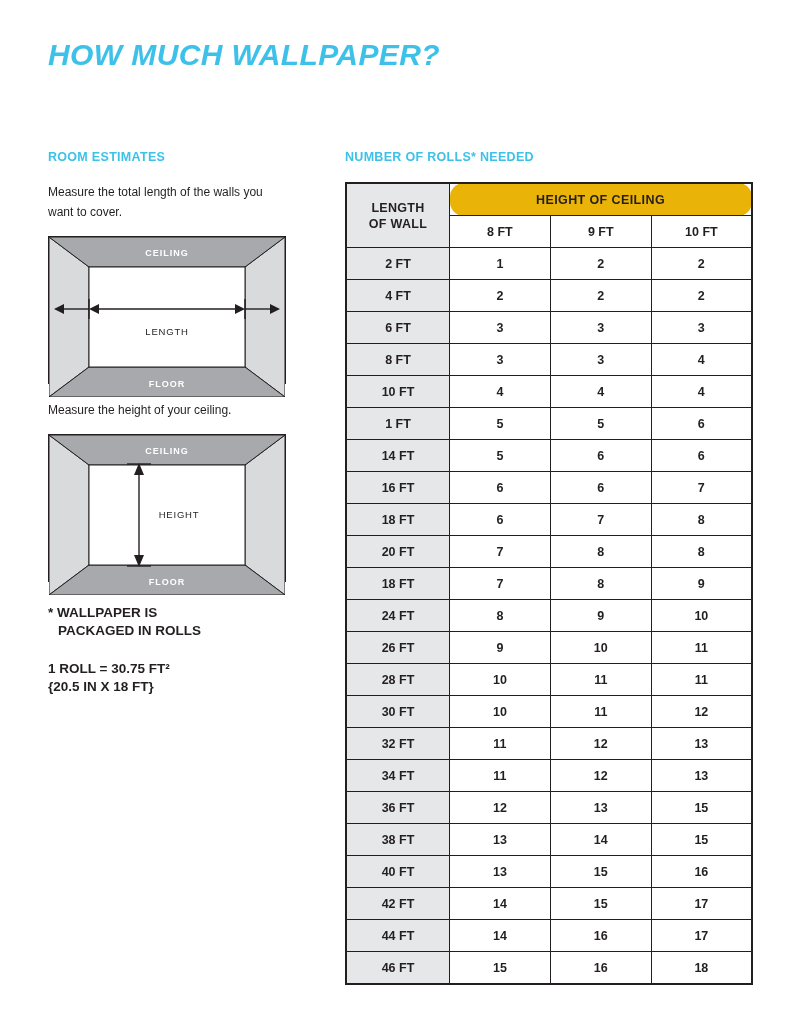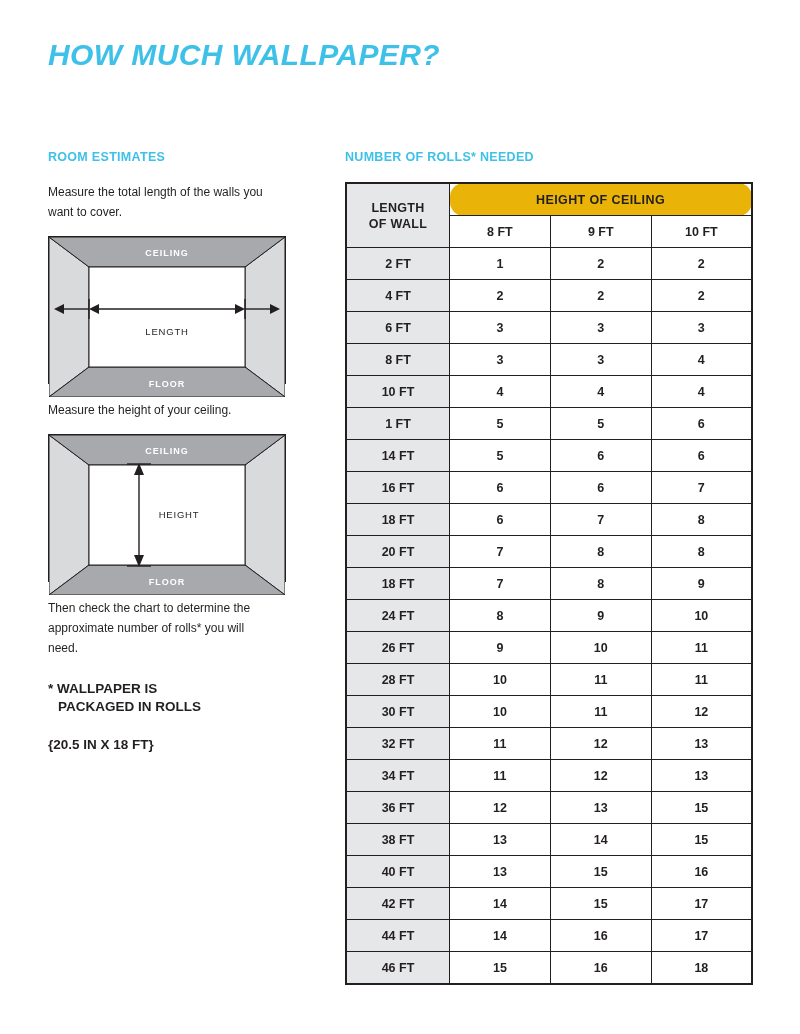--- a/index.html
+++ b/index.html
@@ -217,28 +217,28 @@
         <line x1="90" y1="34" x2="90" y2="126" stroke="#231f20" stroke-width="1.4"></line>
         <polygon points="90,28 85,40 95,40" fill="#231f20"></polygon>
         <polygon points="90,132 85,120 95,120" fill="#231f20"></polygon>
         <line x1="78" y1="29" x2="102" y2="29" stroke="#231f20" stroke-width="1.4"></line>
         <line x1="78" y1="131" x2="102" y2="131" stroke="#231f20" stroke-width="1.4"></line>
 
         <text class="dim-label" x="130" y="83" text-anchor="middle">HEIGHT</text>
       </svg>
     </div>
 
-    <p class="para spaced-top">Then check the chart to determine the approximate number of rolls* you will need.</p>
 
     <div class="footnote">
       <span>* WALLPAPER IS</span>
       <span class="indent">PACKAGED IN ROLLS</span>
     </div>
 
     <div class="rollinfo">
+      <div>1 ROLL = 30.75 FT²</div>
       <div>{20.5 IN X 18 FT}</div>
     </div>
 
   </div>
 
   <div class="right-col">
     <div class="table-head-title">NUMBER OF ROLLS* NEEDED</div>
 
     <table class="rolls">
       <thead>

